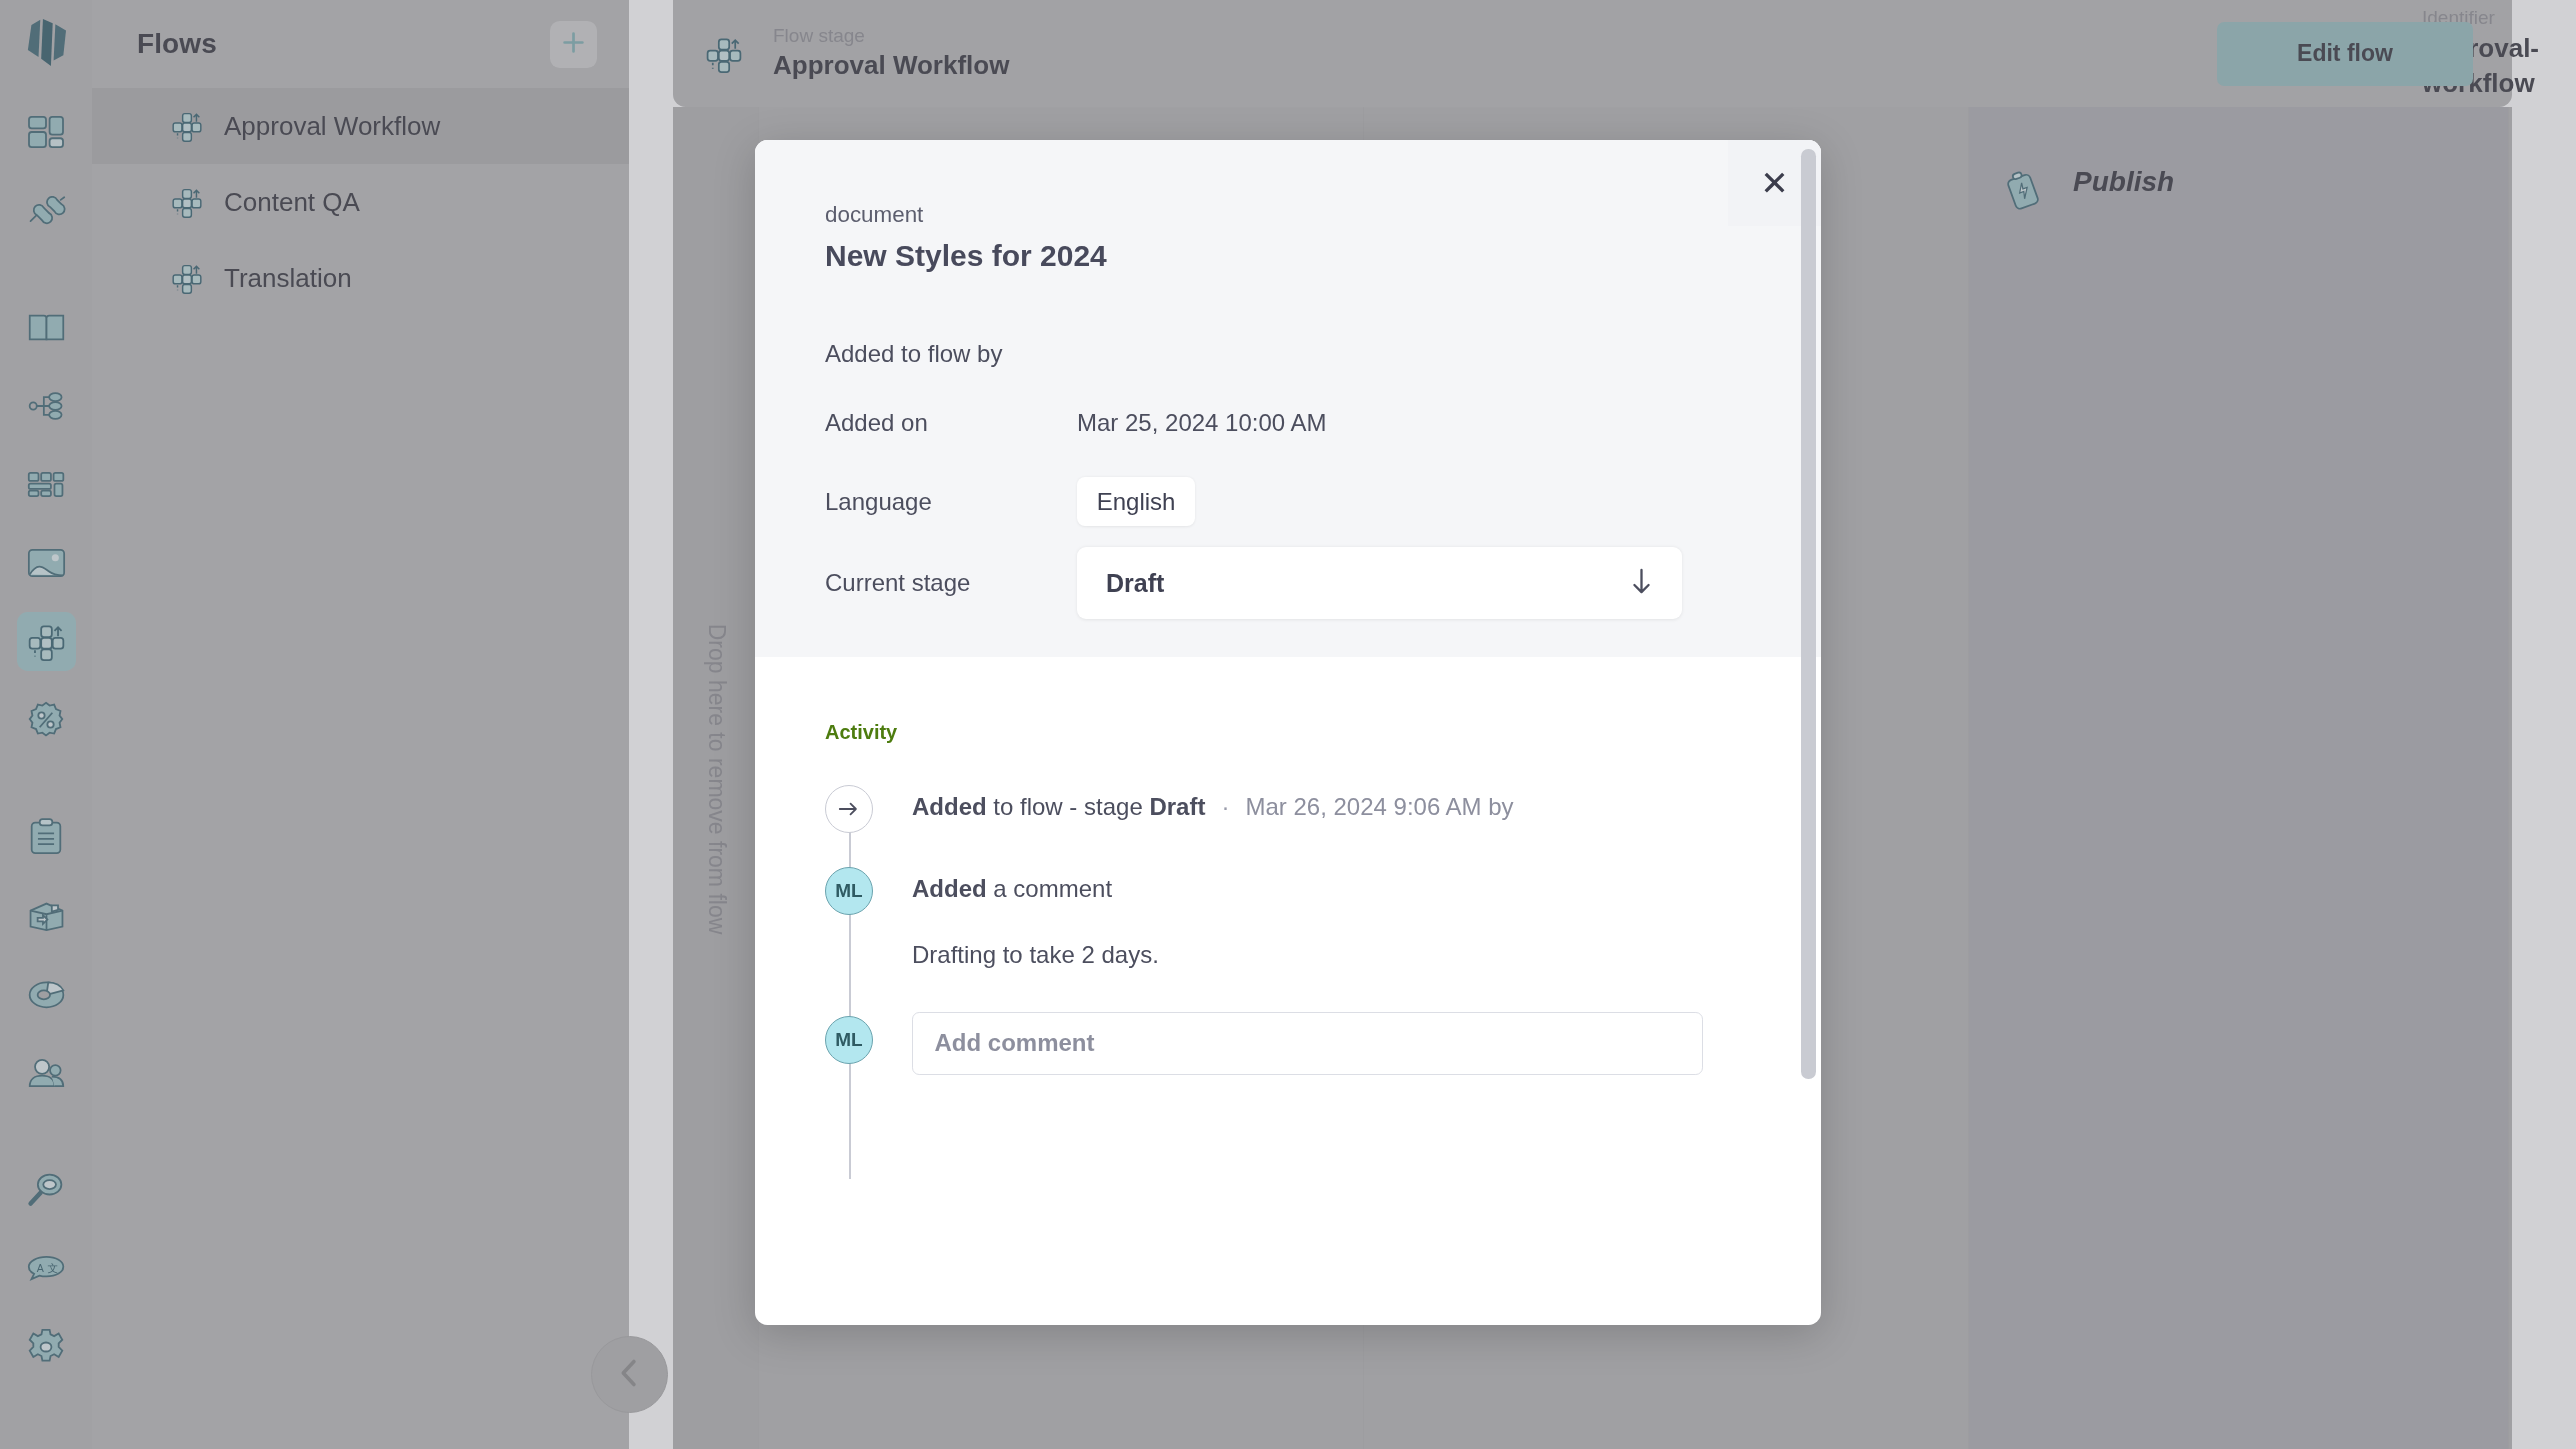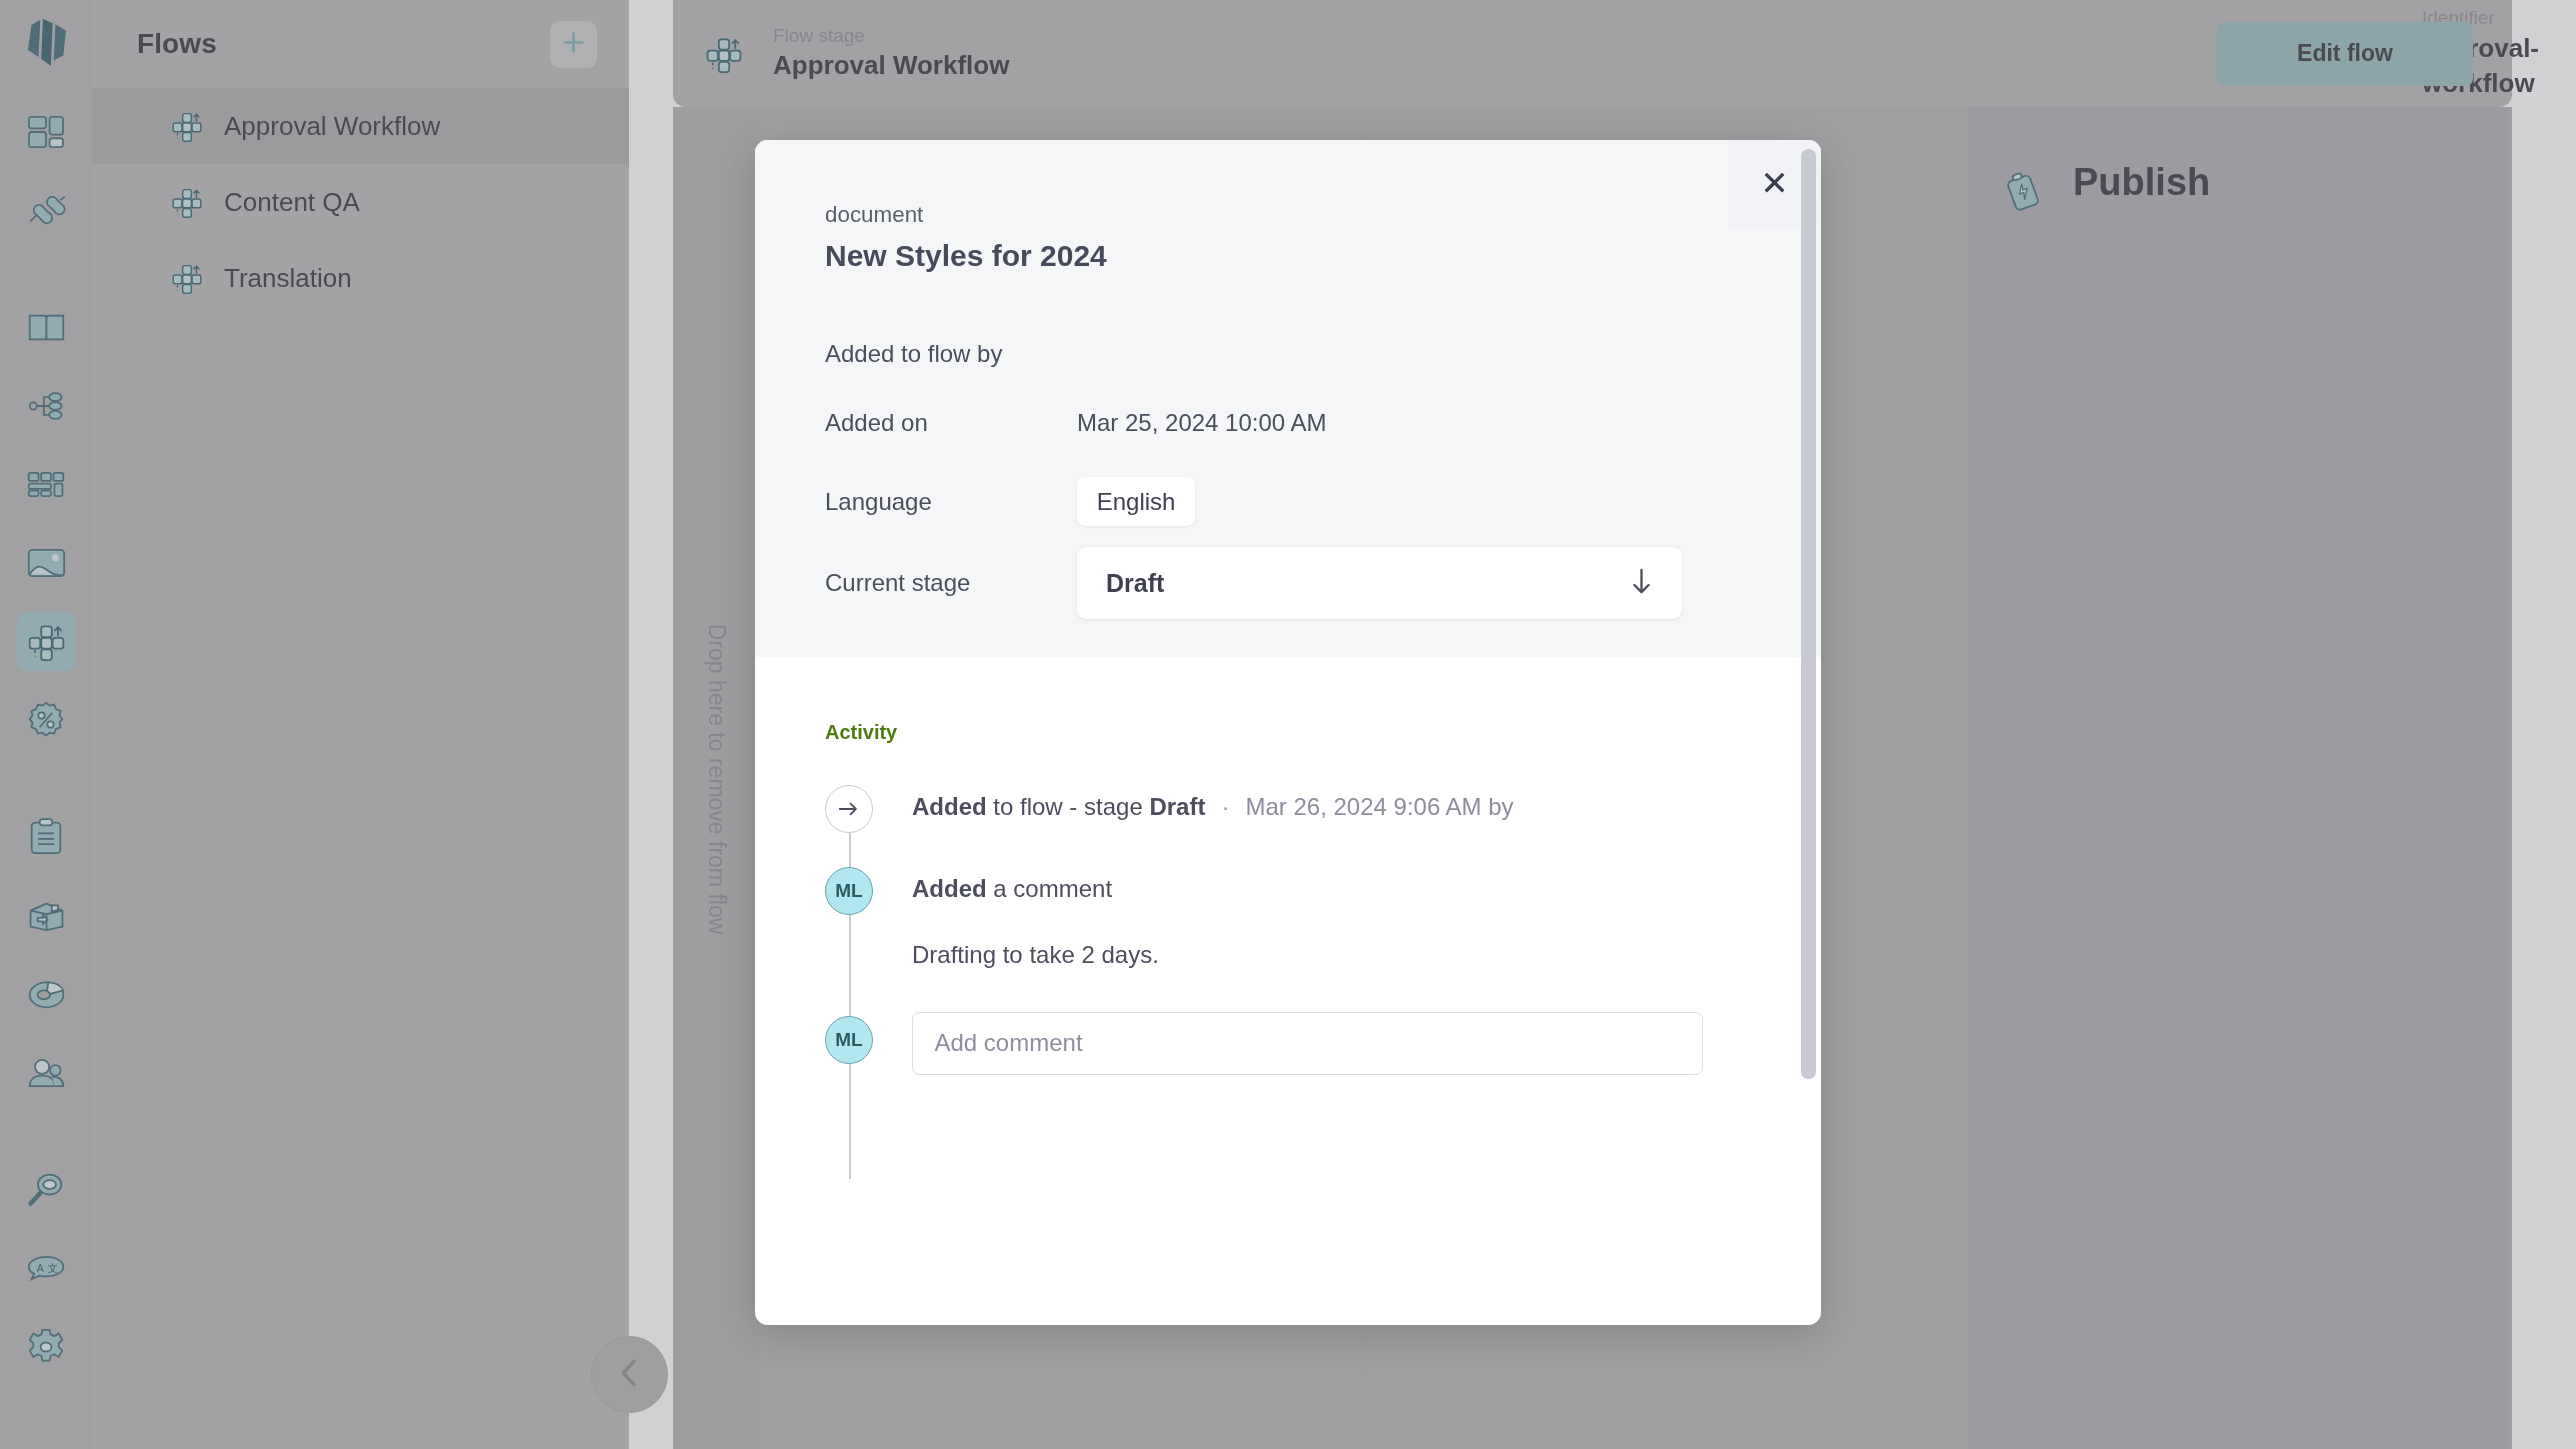--- a/index.html
+++ b/index.html
@@ -126,21 +126,21 @@
     transform: translate(-50%,-50%) rotate(90deg);
     white-space: nowrap;
     font-size: 23px; color: #8d8d92;
   }
   #col-draft { width: 605px; }
   #col-review { width: 605px; }
   #col-publish { width: 540px; background: #adadb2; }
   .col-head {
     display: flex; align-items: center;
     padding: 54px 0 0 41px;
-    font-size: 38px; font-weight: bold; color: #32333c;
+    font-size: 28px; font-weight: bold; color: #32333c; font-style: italic;
   }
   .col-head .col-ico { width: 38px; height: 41px; margin-right: 25px; }
   .mini-card {
     margin: 19.7px auto 0 auto;
     width: 501px; height: 165px;
     background: #bdbdbd; border-radius: 12.5px;
   }
   .mini-card .mc-inner {
     margin: 16px 0 0 23px;
     width: 447px; height: 131px;
@@ -244,20 +244,21 @@
   .tl-body { font-size: 24px; color: #4c4e5e; margin-top: 38px; }
   #tl-comment-row { margin-top: 47px; }
   #comment-input {
     margin-left: 39px; margin-top: -3.6px;
     width: 791px; height: 63px;
     border: 0.9px solid #dcdee5; border-radius: 7.2px;
     display: flex; align-items: center;
     padding-left: 21.5px;
     font-size: 24px; color: #8d8f9e;
     background: #ffffff;
+    font-weight: bold;
   }
   #modal-scrollbar {
     position: absolute; right: 5.4px; top: 9px;
     width: 14.3px; height: 930px;
     background: #c9cbd2; border-radius: 7.2px;
     z-index: 12;
   }
 </style>
 </head>
 <body>

